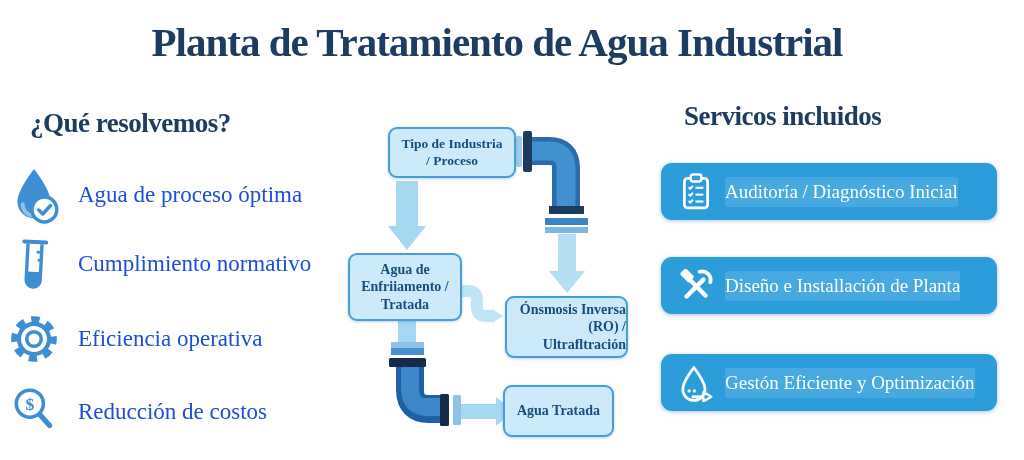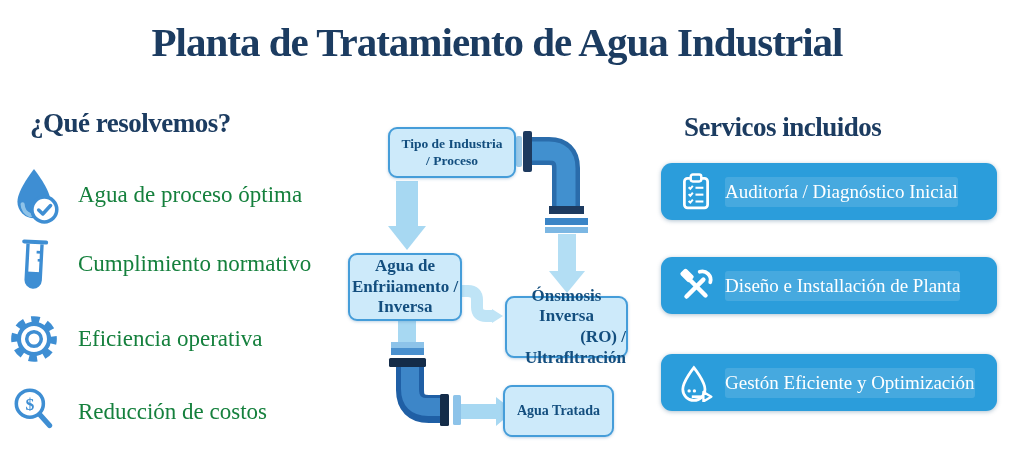--- a/index.html
+++ b/index.html
@@ -12,25 +12,25 @@
   .main-title{
     left:0;top:18px;width:994px;text-align:center;
     font-size:41px;font-weight:800;letter-spacing:-1px;color:#1c3c61;
   }
   .section-heading{
     font-size:27px;font-weight:800;color:#1c3c61;letter-spacing:-0.5px;
   }
   
   .benefit-row{display:flex;align-items:center;gap:16px;left:6px;height:56px;}
   .benefit-icon{width:56px;height:56px;display:flex;align-items:center;justify-content:center;flex:0 0 56px;}
-  .benefit-label{font-size:23px;color:#15803d;white-space:nowrap;}
+  .benefit-label{font-size:23px;color:#1d4ed8;white-space:nowrap;}
   
   .flow-box{
     background:#cdeafa;border:2px solid #459dd9;border-radius:9px;
-    color:#134e7e;font-weight:700;font-size:17px;line-height:1.22;text-align:center;
+    color:#134e7e;font-weight:700;font-size:14px;line-height:1.22;text-align:center;
     display:flex;flex-direction:column;align-items:center;justify-content:center;
     box-shadow:0 1px 3px rgba(70,130,180,.35);box-sizing:border-box;z-index:2;
   }
   .flow-box .ln{display:block;}
   #flow-layer{left:0;top:0;z-index:1;pointer-events:none;}
   
   .service-button{
     left:661px;width:336px;height:57px;background:#2b9ddb;border-radius:11px;
     display:flex;align-items:center;padding:0 10px 0 14px;box-sizing:border-box;
     box-shadow:0 1px 4px rgba(30,80,120,.35);z-index:2;
@@ -142,34 +142,34 @@
   </svg>
 
   <div class="abs flow-box" style="left:388px;top:127px;width:128px;height:51px;font-size:13.5px;">
     <span class="ln">Tipo de Industria</span>
     <span class="ln">/ Proceso</span>
   </div>
 
   <div class="abs flow-box" style="left:348px;top:253px;width:114px;height:68px;">
     <span class="ln">Agua de</span>
     <span class="ln">Enfriiamento /</span>
-    <span class="ln">Inversa</span>
+    <span class="ln">Tratada</span>
   </div>
 
   <div class="abs flow-box" style="left:505px;top:296px;width:123px;height:62px;align-items:flex-end;">
     <span class="ln">Ónsmosis Inversa</span>
     <span class="ln">(RO) /</span>
     <span class="ln">Ultrafltración</span>
   </div>
 
   <div class="abs flow-box" style="left:503px;top:385px;width:111px;height:52px;font-size:14px;">
     <span class="ln">Agua Tratada</span>
   </div>
 
-  <div class="abs section-heading" style="left:684px;top:112px;">Servicos incluidos</div>
+  <div class="abs section-heading" style="left:684px;top:101px;">Servicos incluidos</div>
 
   <div class="abs service-button" style="top:163px;">
     <span class="service-icon">
       <svg width="38" height="38" viewBox="0 0 36 36">
         <rect x="7" y="5" width="22" height="28" rx="3" fill="none" stroke="#ffffff" stroke-width="2.6"></rect>
         <rect x="13" y="1.5" width="10" height="6.5" rx="2" fill="#2b9ddb" stroke="#ffffff" stroke-width="2.3"></rect>
         <polyline points="11,13.5 12.6,15 15,12.2" fill="none" stroke="#ffffff" stroke-width="1.9"></polyline>
         <line x1="17.5" y1="14" x2="25" y2="14" stroke="#ffffff" stroke-width="2"></line>
         <polyline points="11,20 12.6,21.5 15,18.7" fill="none" stroke="#ffffff" stroke-width="1.9"></polyline>
         <line x1="17.5" y1="20.5" x2="25" y2="20.5" stroke="#ffffff" stroke-width="2"></line>

